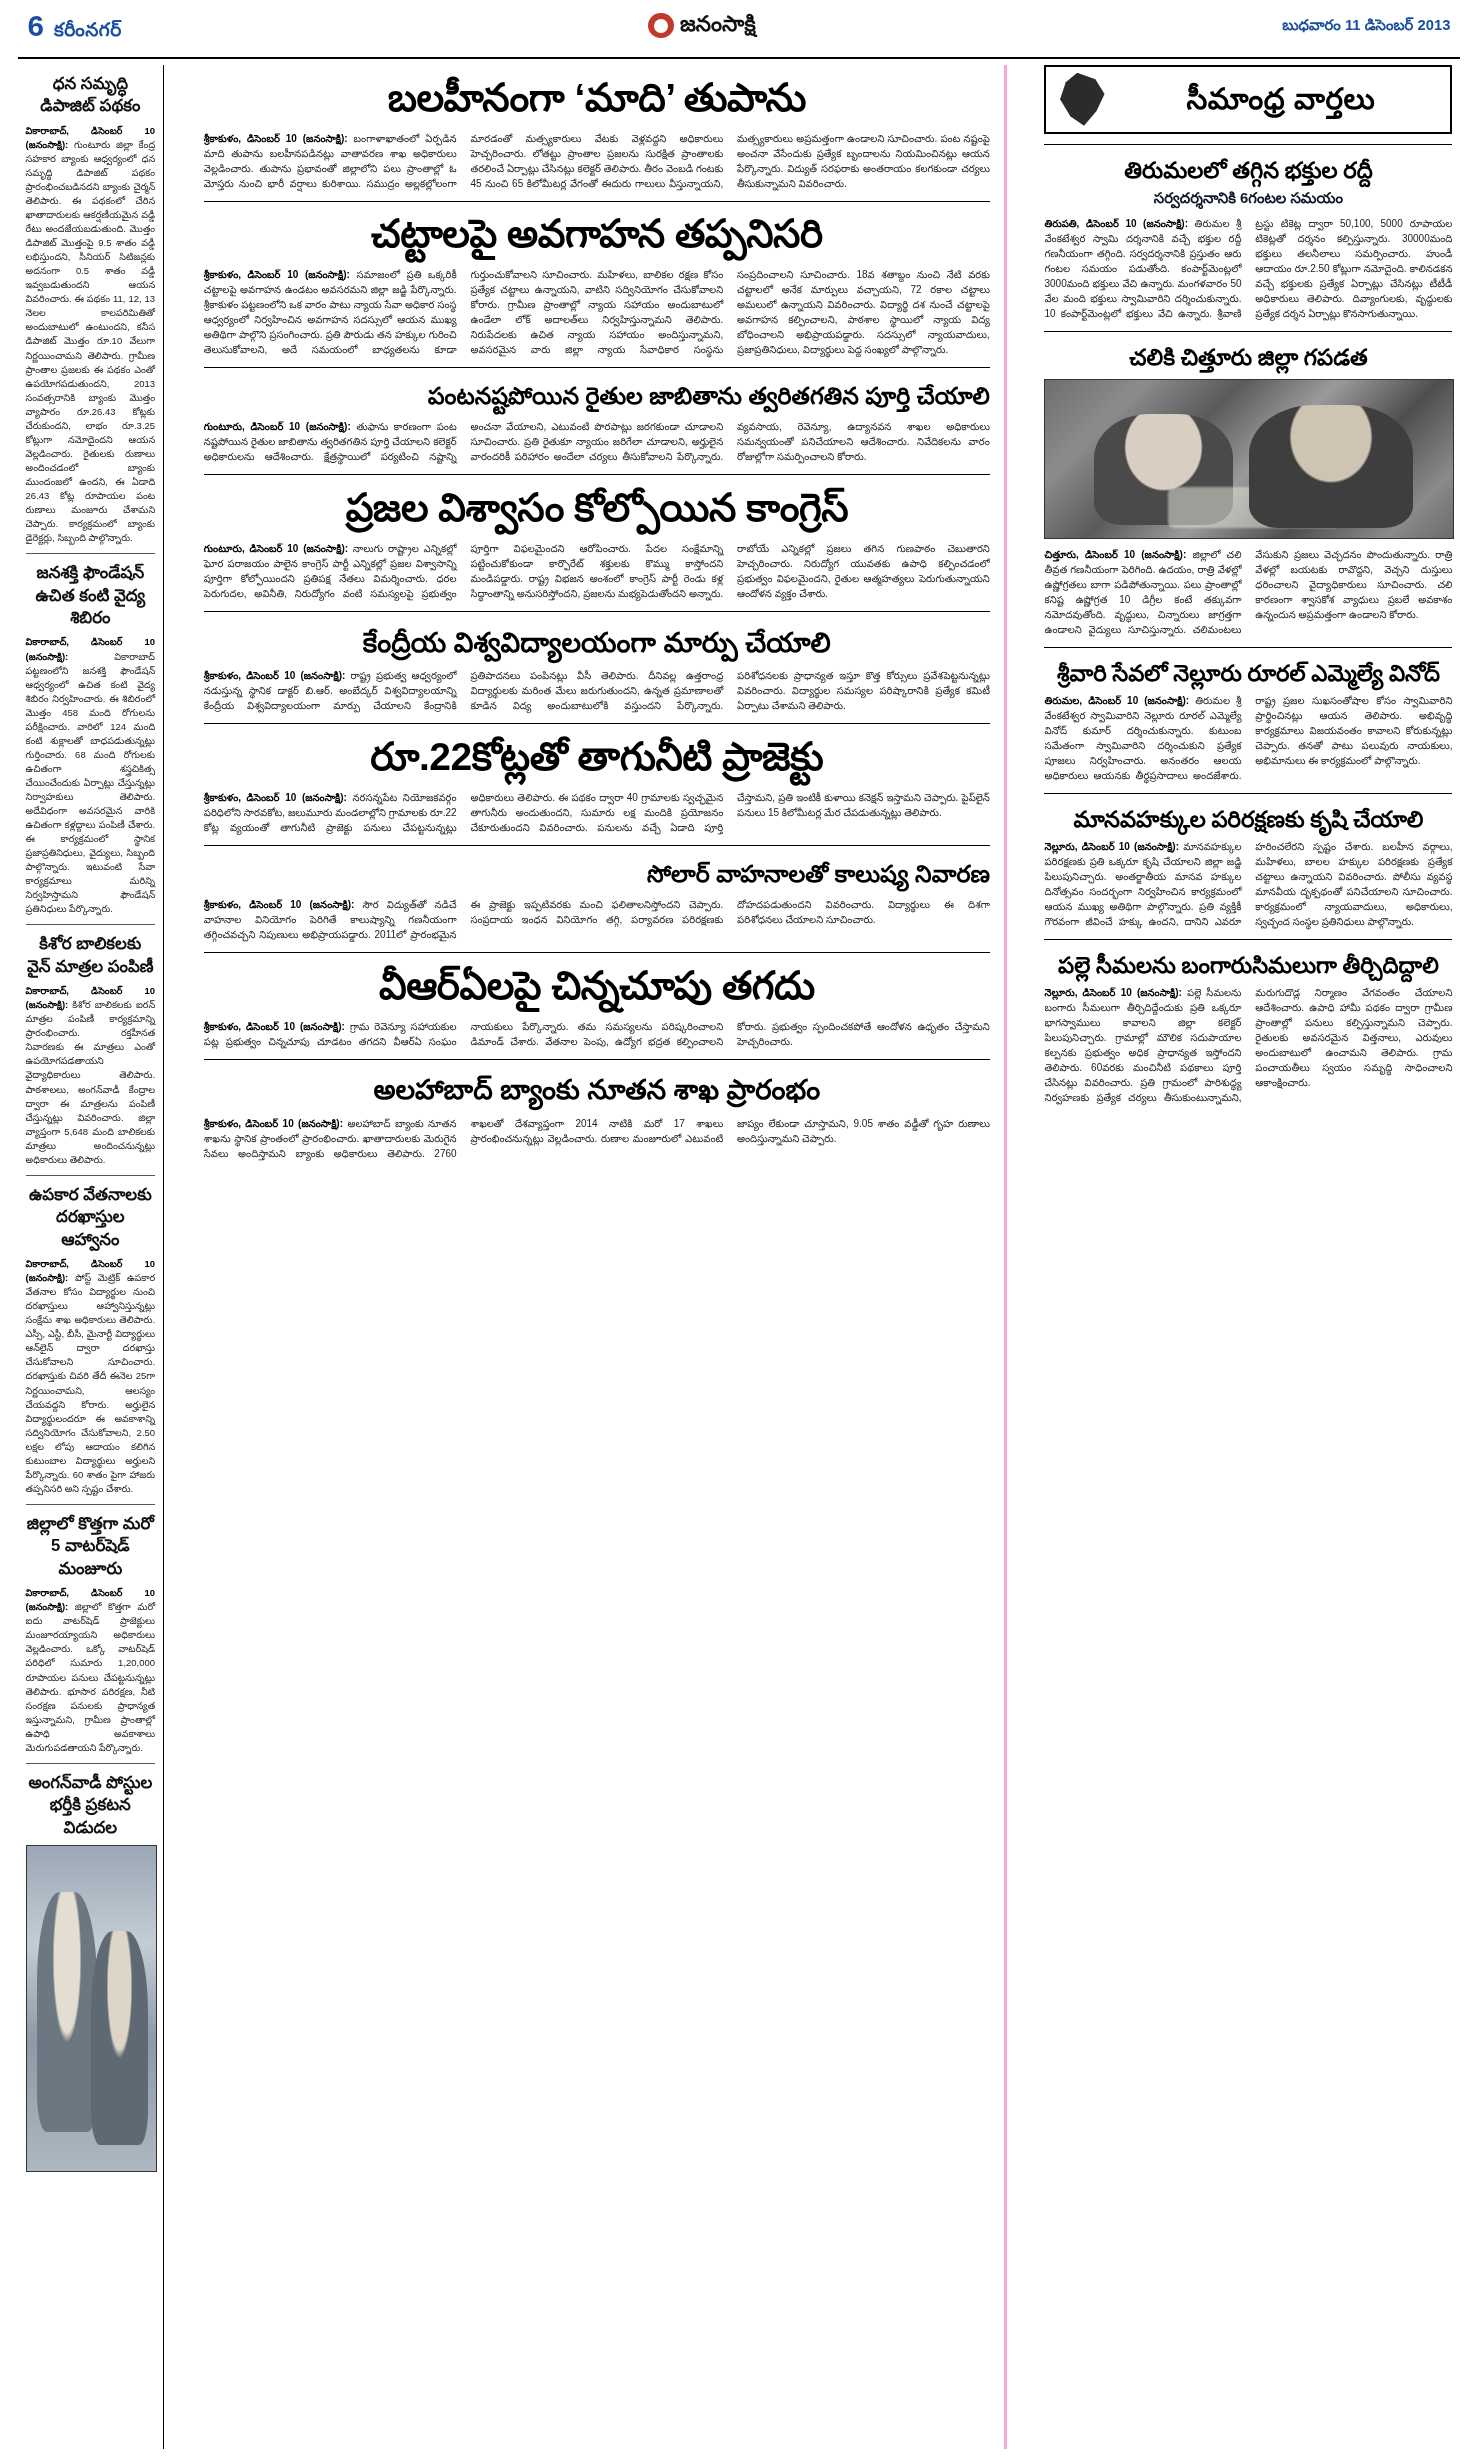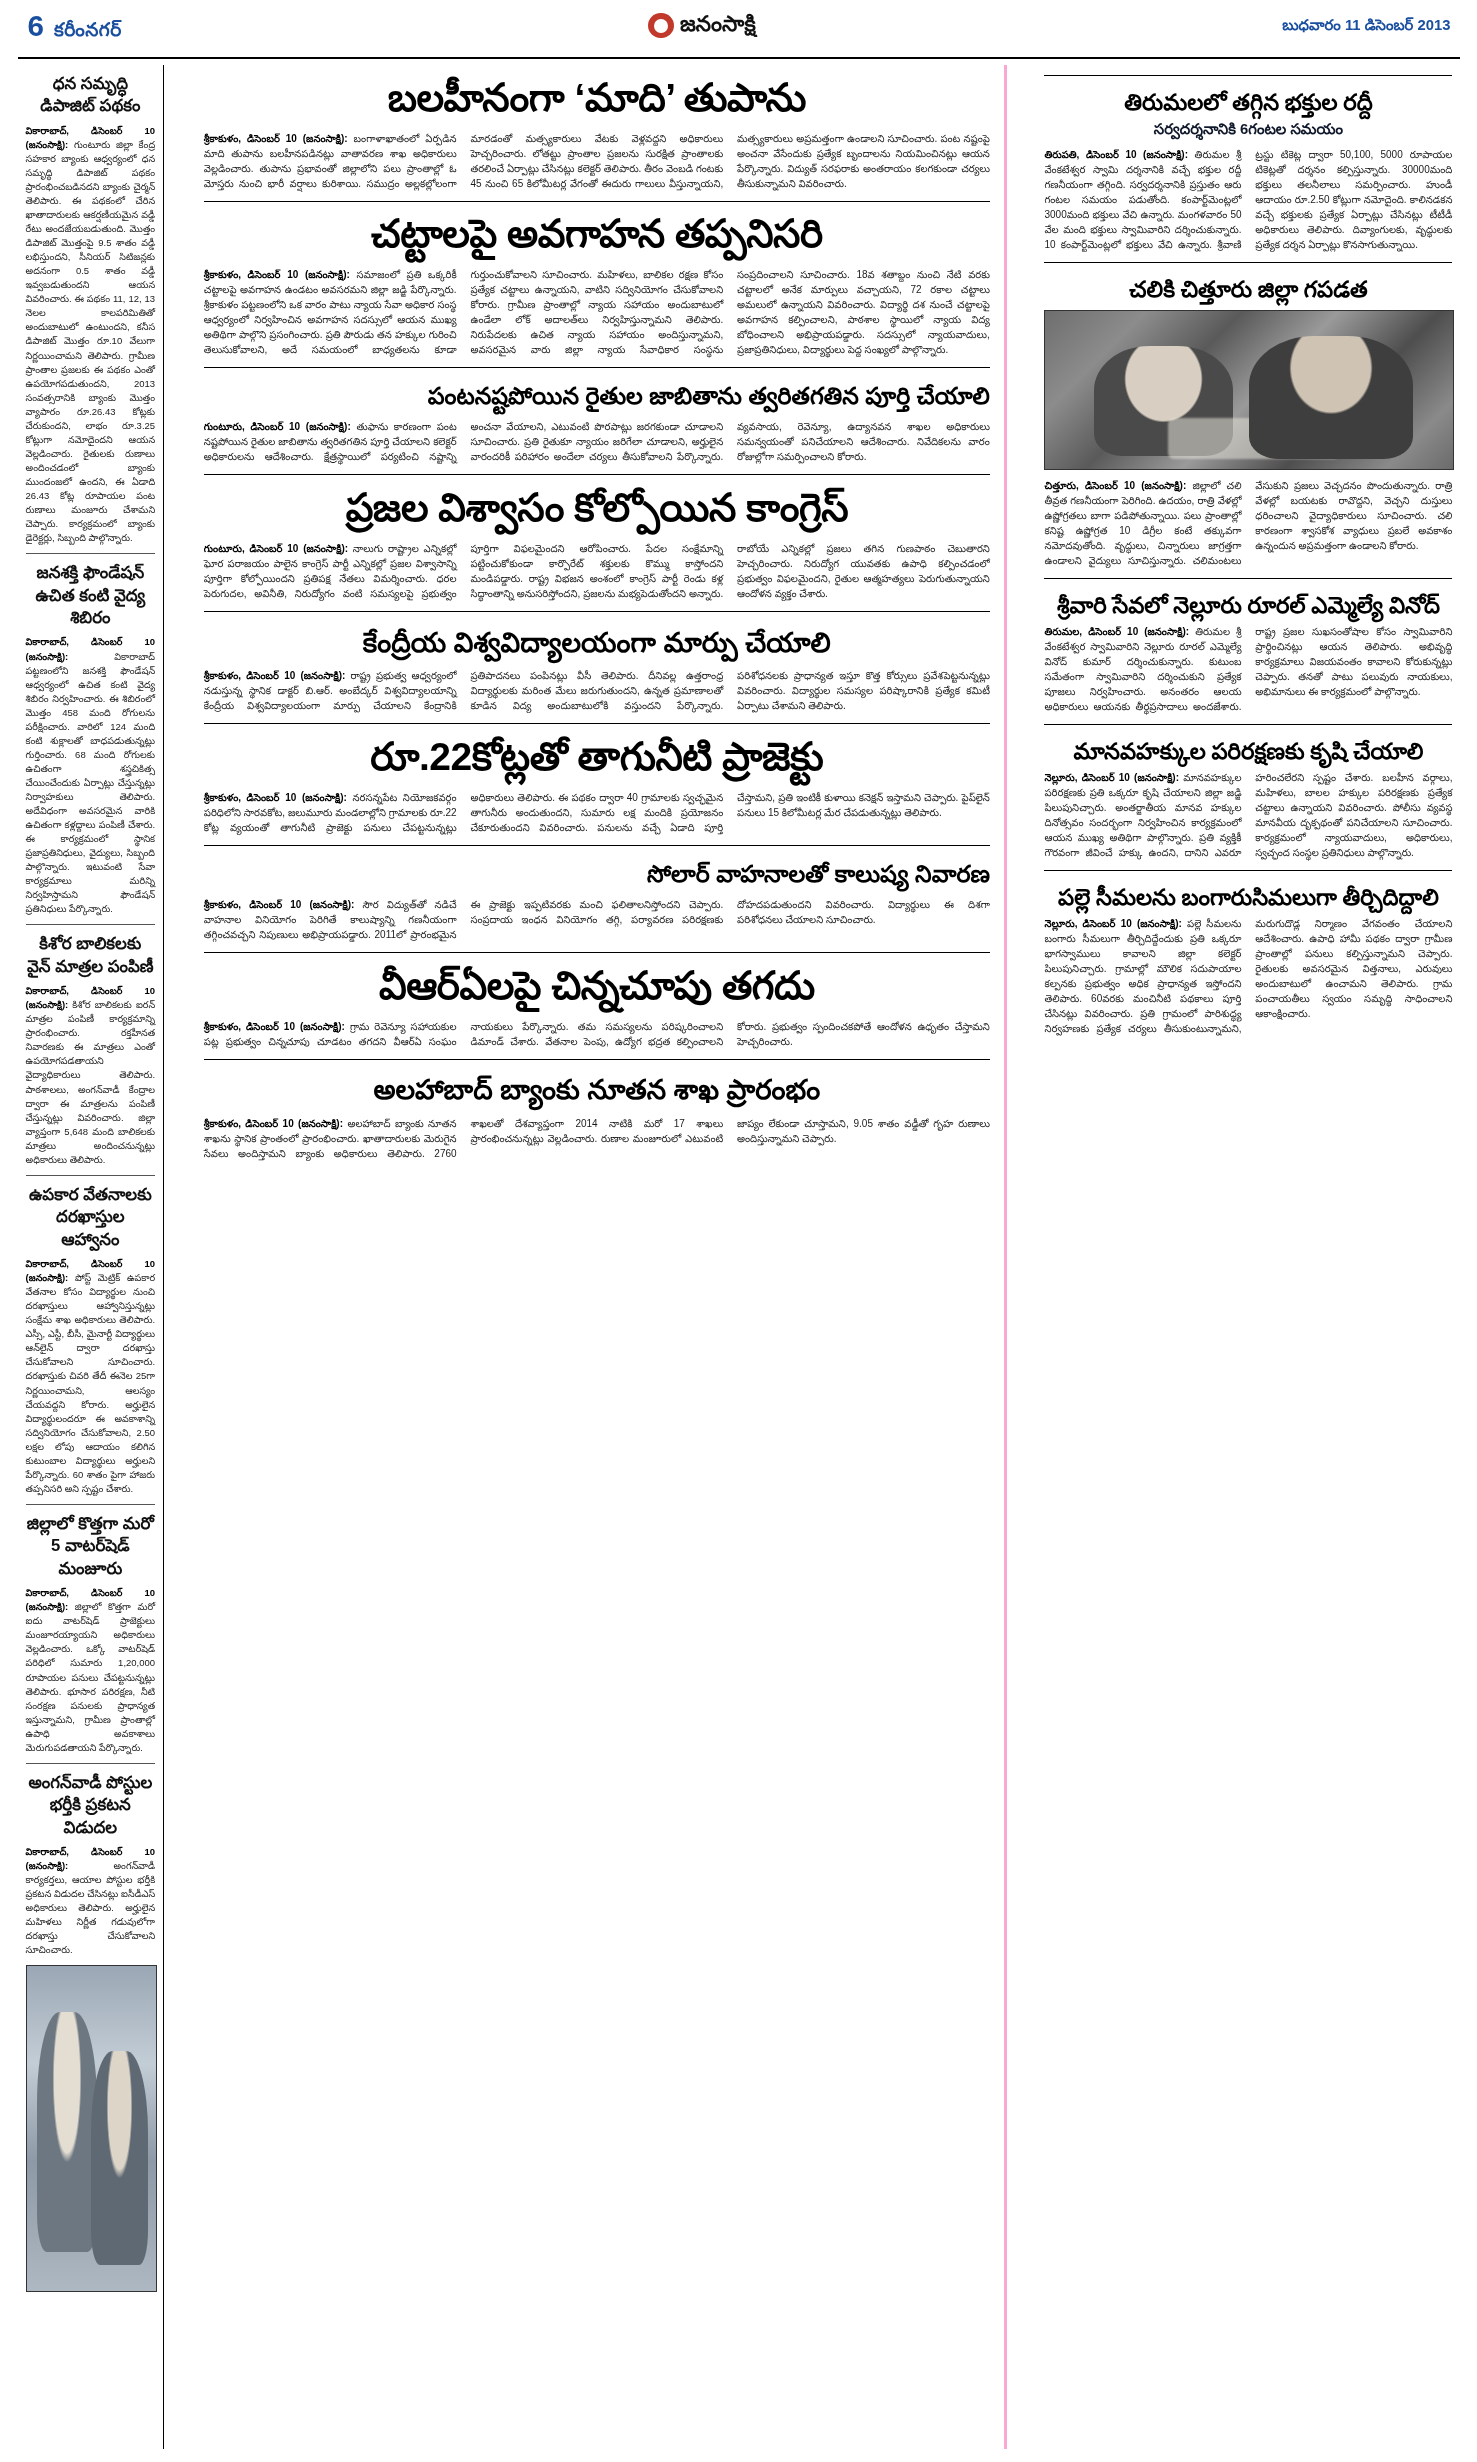--- a/index.html
+++ b/index.html
@@ -337,24 +337,20 @@
         <div class="hl-left">జిల్లాలో కొత్తగా మరో 5 వాటర్‌షెడ్ మంజూరు</div>
         <div class="body-txt">
           <span class="dateline">వికారాబాద్, డిసెంబర్ 10 (జనంసాక్షి):</span>
           <span>జిల్లాలో కొత్తగా మరో ఐదు వాటర్‌షెడ్ ప్రాజెక్టులు మంజూరయ్యాయని అధికారులు వెల్లడించారు. ఒక్కో వాటర్‌షెడ్ పరిధిలో సుమారు 1,20,000 రూపాయల పనులు చేపట్టనున్నట్లు తెలిపారు. భూసార పరిరక్షణ, నీటి సంరక్షణ పనులకు ప్రాధాన్యత ఇస్తున్నామని, గ్రామీణ ప్రాంతాల్లో ఉపాధి అవకాశాలు మెరుగుపడతాయని పేర్కొన్నారు.</span>
         </div>
       </div>
       <hr class="rule-thin">
 
       <div class="blk">
         <div class="hl-left">అంగన్‌వాడీ పోస్టుల భర్తీకి ప్రకటన విడుదల</div>
-        <div class="body-txt">
-          <span class="dateline">వికారాబాద్, డిసెంబర్ 10 (జనంసాక్షి):</span>
-          <span>అంగన్‌వాడీ కార్యకర్తలు, ఆయాల పోస్టుల భర్తీకి ప్రకటన విడుదల చేసినట్లు ఐసీడీఎస్ అధికారులు తెలిపారు. అర్హులైన మహిళలు నిర్ణీత గడువులోగా దరఖాస్తు చేసుకోవాలని సూచించారు.</span>
-        </div>
         <div class="photo-left"></div>
       </div>
 
     </div>
 
     <div class="col col-mid">
 
       <div class="blk">
         <div class="hl-big">బలహీనంగా ‘మాది’ తుపాను</div>
         <div class="body-txt three">
@@ -432,20 +428,24 @@
         <div class="body-txt three">
           <span class="dateline">శ్రీకాకుళం, డిసెంబర్ 10 (జనంసాక్షి):</span>
           <span>అలహాబాద్ బ్యాంకు నూతన శాఖను స్థానిక ప్రాంతంలో ప్రారంభించారు. ఖాతాదారులకు మెరుగైన సేవలు అందిస్తామని బ్యాంకు అధికారులు తెలిపారు. 2760 శాఖలతో దేశవ్యాప్తంగా 2014 నాటికి మరో 17 శాఖలు ప్రారంభించనున్నట్లు వెల్లడించారు. రుణాల మంజూరులో ఎటువంటి జాప్యం లేకుండా చూస్తామని, 9.05 శాతం వడ్డీతో గృహ రుణాలు అందిస్తున్నామని చెప్పారు.</span>
         </div>
       </div>
 
     </div>
 
     <div class="col col-right">
 
+      <div class="banner">
+        <span class="map-shape"></span>
+        <span class="banner-title">సీమాంధ్ర వార్తలు</span>
+      </div>
       <hr class="rule">
 
       <div class="blk">
         <div class="hl-right">తిరుమలలో తగ్గిన భక్తుల రద్దీ</div>
         <div class="sub-right">సర్వదర్శనానికి 6గంటల సమయం</div>
         <div class="body-txt two">
           <span class="dateline">తిరుపతి, డిసెంబర్ 10 (జనంసాక్షి):</span>
           <span>తిరుమల శ్రీ వేంకటేశ్వర స్వామి దర్శనానికి వచ్చే భక్తుల రద్దీ గణనీయంగా తగ్గింది. సర్వదర్శనానికి ప్రస్తుతం ఆరు గంటల సమయం పడుతోంది. కంపార్ట్‌మెంట్లలో 3000మంది భక్తులు వేచి ఉన్నారు. మంగళవారం 50 వేల మంది భక్తులు స్వామివారిని దర్శించుకున్నారు. 10 కంపార్ట్‌మెంట్లలో భక్తులు వేచి ఉన్నారు. శ్రీవాణి ట్రస్టు టికెట్ల ద్వారా 50,100, 5000 రూపాయల టికెట్లతో దర్శనం కల్పిస్తున్నారు. 30000మంది భక్తులు తలనీలాలు సమర్పించారు. హుండీ ఆదాయం రూ.2.50 కోట్లుగా నమోదైంది. కాలినడకన వచ్చే భక్తులకు ప్రత్యేక ఏర్పాట్లు చేసినట్లు టీటీడీ అధికారులు తెలిపారు. దివ్యాంగులకు, వృద్ధులకు ప్రత్యేక దర్శన ఏర్పాట్లు కొనసాగుతున్నాయి.</span>
         </div>
       </div>

